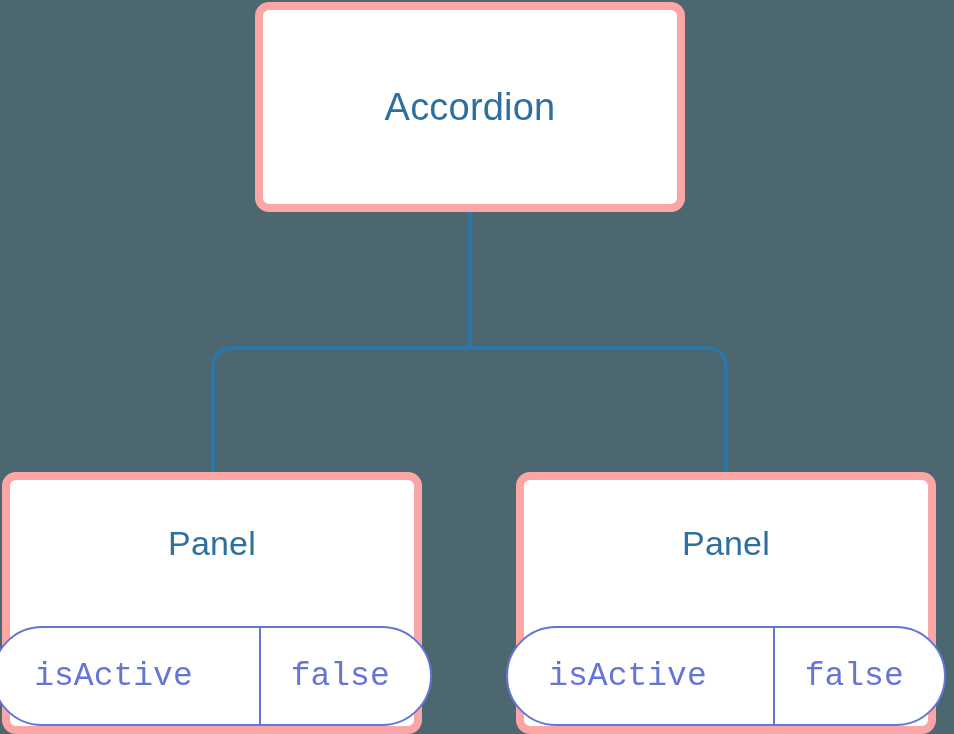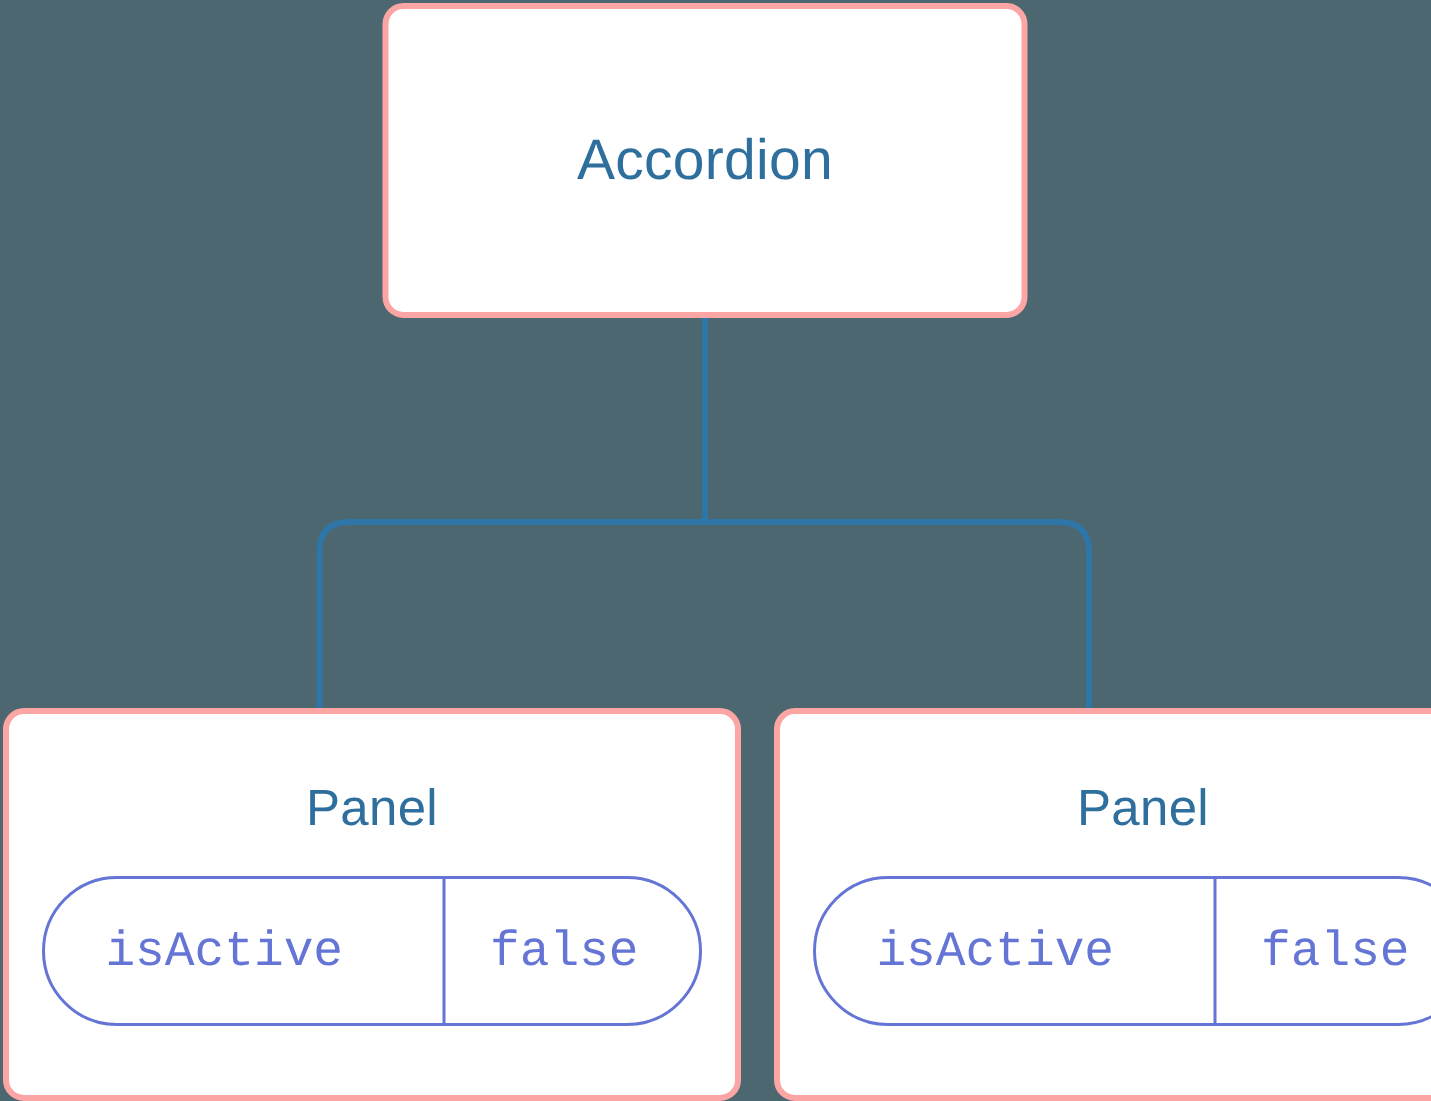--- a/index.html
+++ b/index.html
@@ -28,40 +28,40 @@
     width: 954px;
     height: 734px;
     pointer-events: none;
   }
 
   
   .node {
     position: absolute;
     box-sizing: border-box;
     background: #ffffff;
-    border: 4px solid #fca5a5;
+    border: 8px solid #fca5a5;
     border-radius: 14px;
     display: flex;
     flex-direction: column;
     align-items: center;
   }
 
   .node-root {
     left: 255px;
     top: 2px;
     width: 430px;
     height: 210px;
     justify-content: center;
   }
 
   .node-child {
     top: 472px;
-    width: 492px;
+    width: 420px;
     height: 262px;
-    justify-content: flex-start;
+    justify-content: space-between;
   }
   .node-child.left  { left: 2px; }
   .node-child.right { left: 516px; }
 
   .node-title {
     color: #2e6f9e;
     font-size: 38px;
     line-height: 1;
     letter-spacing: 0.2px;
     white-space: nowrap;

